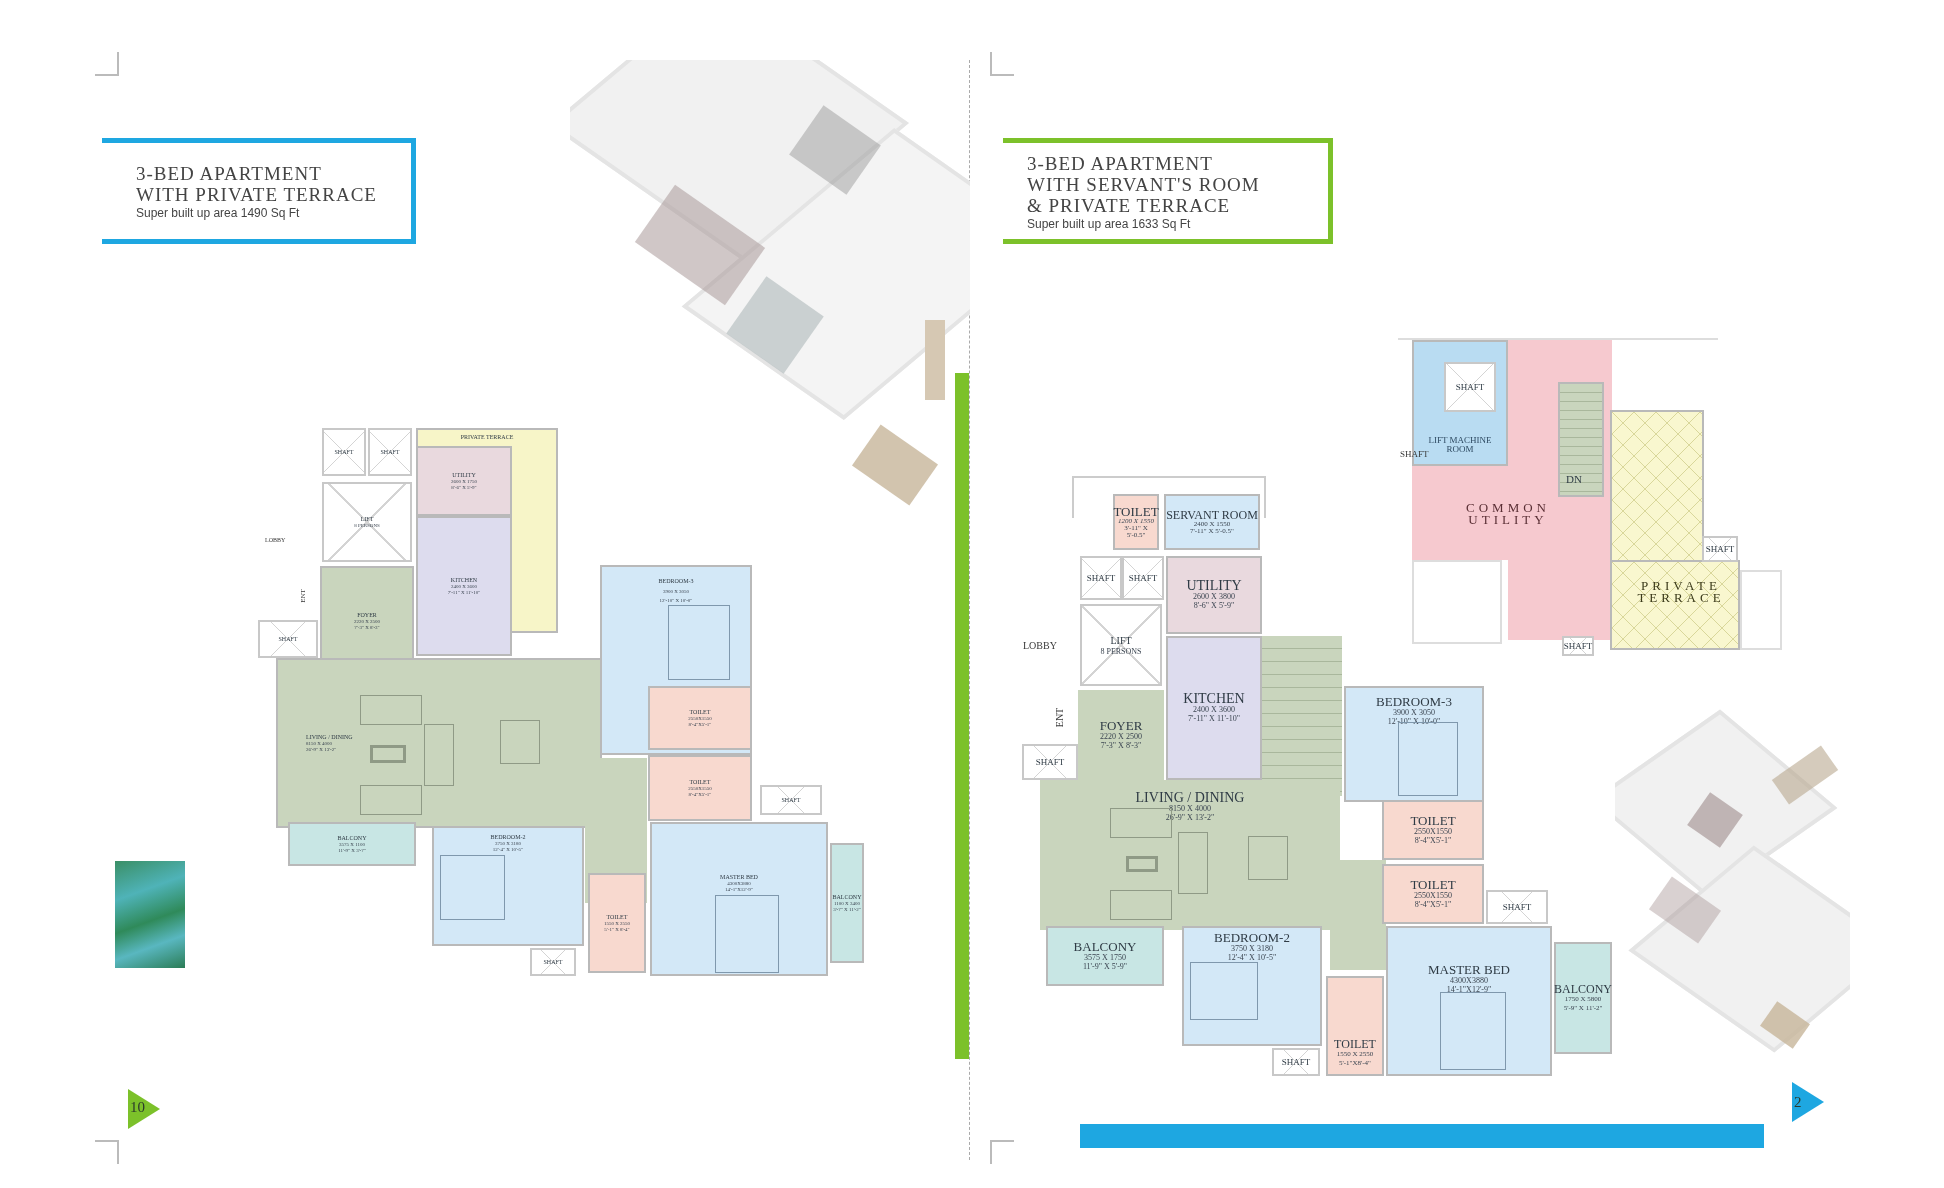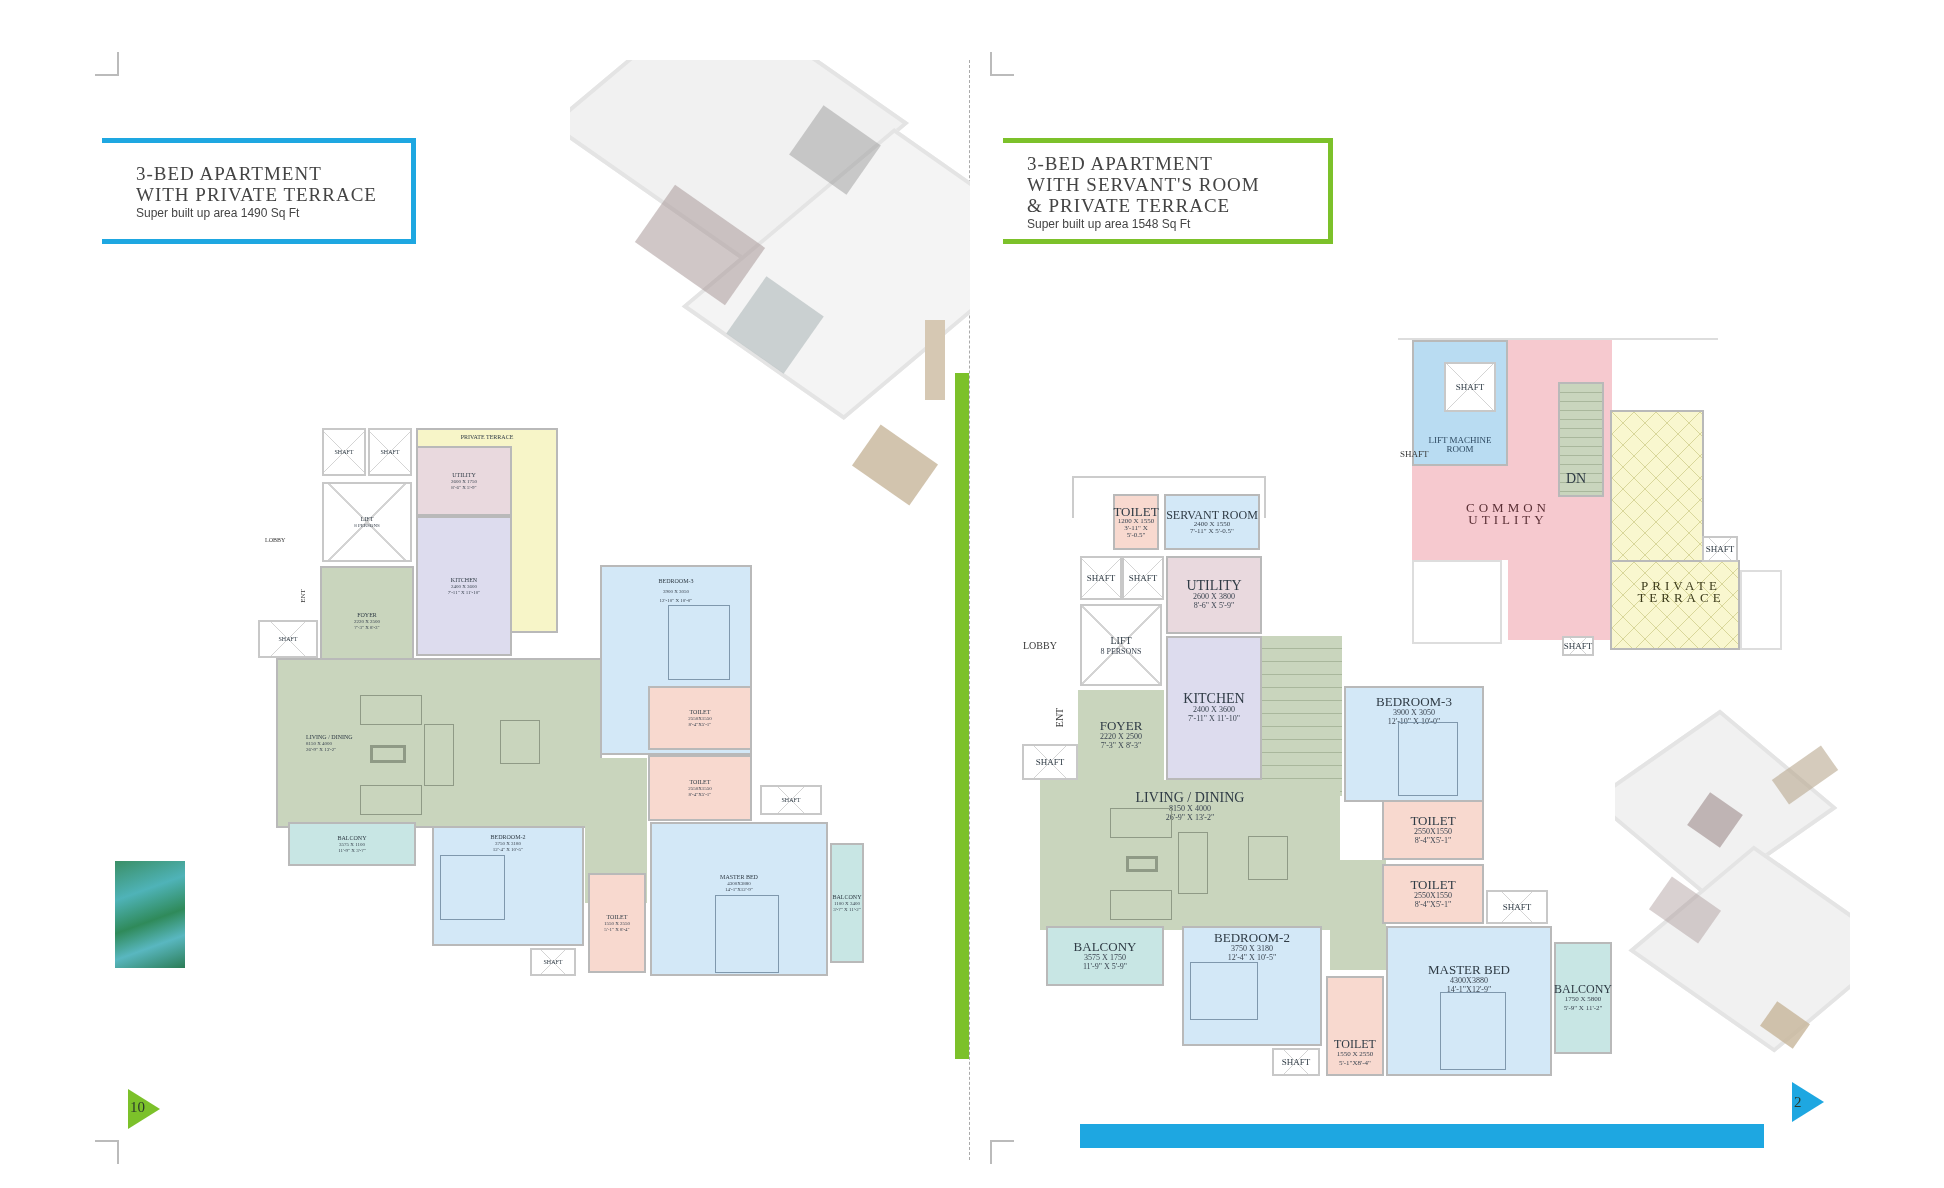--- a/index.html
+++ b/index.html
@@ -153,62 +153,62 @@
   <div class="pg" style="left:128px;top:1089px;border-left:32px solid #7cc12a;"></div>
   <div class="pgnum" style="left:130px;top:1099px;">10</div>
 </section>
 
 <section>
 
   <div class="title-box" style="left:1003px;top:138px;width:330px;height:106px;border-top:5px solid #7cc12a;border-bottom:5px solid #7cc12a;border-right:5px solid #7cc12a;padding:10px 0 0 24px;">
     <div class="title-line">3-Bed Apartment</div>
     <div class="title-line">With Servant's Room</div>
     <div class="title-line">&amp; Private Terrace</div>
-    <div class="subtitle">Super built up area 1548 Sq Ft</div>
+    <div class="subtitle">Super built up area 1633 Sq Ft</div>
   </div>
 
   <div class="abs" style="left:0;top:0;width:1944px;height:1188px;pointer-events:none;">
     <div class="abs" style="left:1398px;top:338px;width:320px;height:2px;background:#ddd;"></div>
     <div class="room" style="left:1412px;top:340px;width:96px;height:126px;background:#b9dcf2;justify-content:flex-end;padding-bottom:10px;">
         <span class="rname" style="font-size:9px;line-height:9px;color:#2f4b63;">LIFT MACHINE ROOM</span>
       </div>
     <div class="room shaft" style="left:1444px;top:362px;width:52px;height:50px;">
         <span class="rname" style="font-size:9px;">SHAFT</span>
       </div>
     <div class="room" style="left:1412px;top:340px;width:200px;height:220px;background:#f6c9cf;border:none;"></div>
     <div class="abs" style="left:1508px;top:340px;width:102px;height:300px;background:#f6c9cf;"></div>
     <div class="room" style="left:1412px;top:340px;width:96px;height:126px;background:#b9dcf2;justify-content:flex-end;padding-bottom:10px;">
         <span class="rname" style="font-size:9px;line-height:9px;color:#2f4b63;">LIFT MACHINE ROOM</span>
       </div>
     <div class="room shaft" style="left:1444px;top:362px;width:52px;height:50px;">
         <span class="rname" style="font-size:9px;">SHAFT</span>
       </div>
     <div class="label" style="left:1400px;top:449px;font-size:9px;">SHAFT</div>
     <div class="room" style="left:1558px;top:382px;width:46px;height:115px;background:#c9d5bd;justify-content:flex-end;align-items:flex-start;padding:0 0 10px 6px;background-image:repeating-linear-gradient(180deg,transparent 0 8px,#a9b79c 8px 9px);">
-        <span class="rname" style="font-size:14px;text-align:center;">DN</span>
+        <span class="rname" style="font-size:11px;text-align:center;">DN</span>
       </div>
     <div class="abs" style="left:1466px;top:502px;width:84px;font-size:13px;letter-spacing:4px;line-height:12px;text-align:center;color:#5a2f35;font-family:'Liberation Serif',serif;">COMMON UTILITY</div>
     <div class="room terrace-private" style="left:1610px;top:410px;width:94px;height:240px;"></div>
     <div class="room terrace-private" style="left:1610px;top:560px;width:130px;height:90px;"></div>
     <div class="abs" style="left:1636px;top:580px;width:90px;font-size:13px;letter-spacing:4px;line-height:12px;text-align:center;color:#3b3a1a;font-family:'Liberation Serif',serif;">PRIVATE TERRACE</div>
     <div class="room shaft" style="left:1702px;top:536px;width:36px;height:26px;">
         <span class="rname" style="font-size:9px;">SHAFT</span>
       </div>
     <div class="room shaft" style="left:1562px;top:636px;width:32px;height:20px;">
         <span class="rname" style="font-size:9px;">SHAFT</span>
       </div>
     <div class="abs" style="left:1412px;top:560px;width:86px;height:80px;border:2px solid #ddd;background:#fff;"></div>
     <div class="abs" style="left:1740px;top:570px;width:38px;height:76px;border:2px solid #ddd;background:#fff;"></div>
   </div>
 
   <div class="abs" style="left:0;top:0;width:1944px;height:1188px;">
     <div class="abs" style="left:1072px;top:476px;width:190px;height:40px;border:2px solid #ccc;border-bottom:none;"></div>
     <div class="room" style="left:1113px;top:494px;width:46px;height:56px;background:#f8d9cf;">
         <span class="rname">TOILET</span>
-        <span class="rdim" style="font-size:7px;line-height:7px;">1200 X 1550</span>
+        <span class="rdim" style="font-size:7px;line-height:7px;font-style:italic;">1200 X 1550</span>
         <span class="rdim" style="font-size:7px;line-height:7px;">3'-11" X 5'-0.5"</span>
       </div>
     <div class="room" style="left:1164px;top:494px;width:96px;height:56px;background:#d3e8f7;">
         <span class="rname" style="font-size:12px;line-height:11px;">SERVANT ROOM</span>
         <span class="rdim" style="font-size:7px;line-height:7px;">2400 X 1550</span>
         <span class="rdim" style="font-size:7px;line-height:7px;">7'-11" X 5'-0.5"</span>
       </div>
     <div class="room shaft" style="left:1080px;top:556px;width:42px;height:44px;">
         <span class="rname" style="font-size:9px;">SHAFT</span>
       </div>

